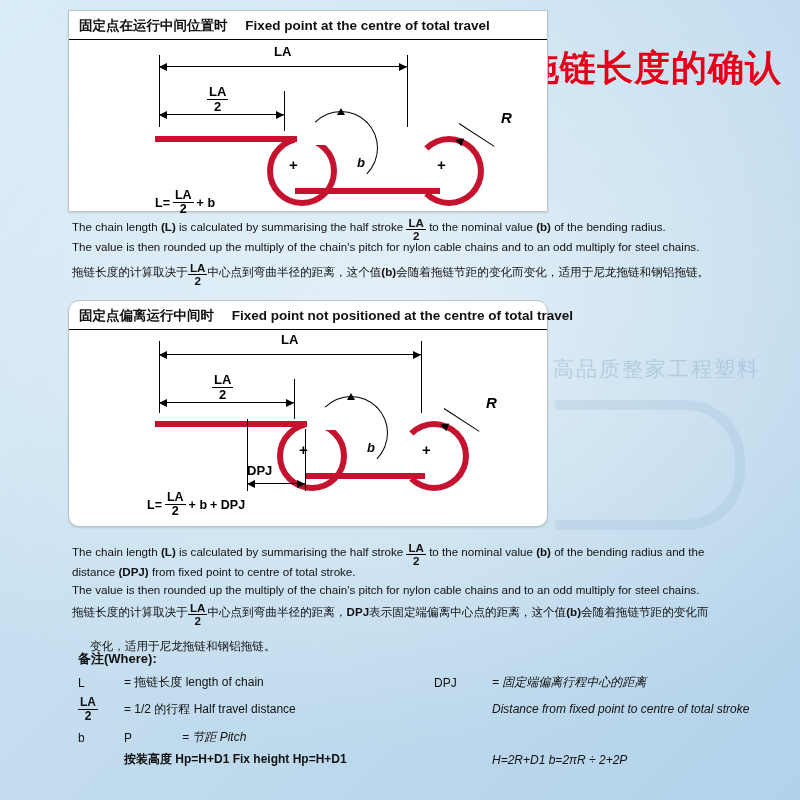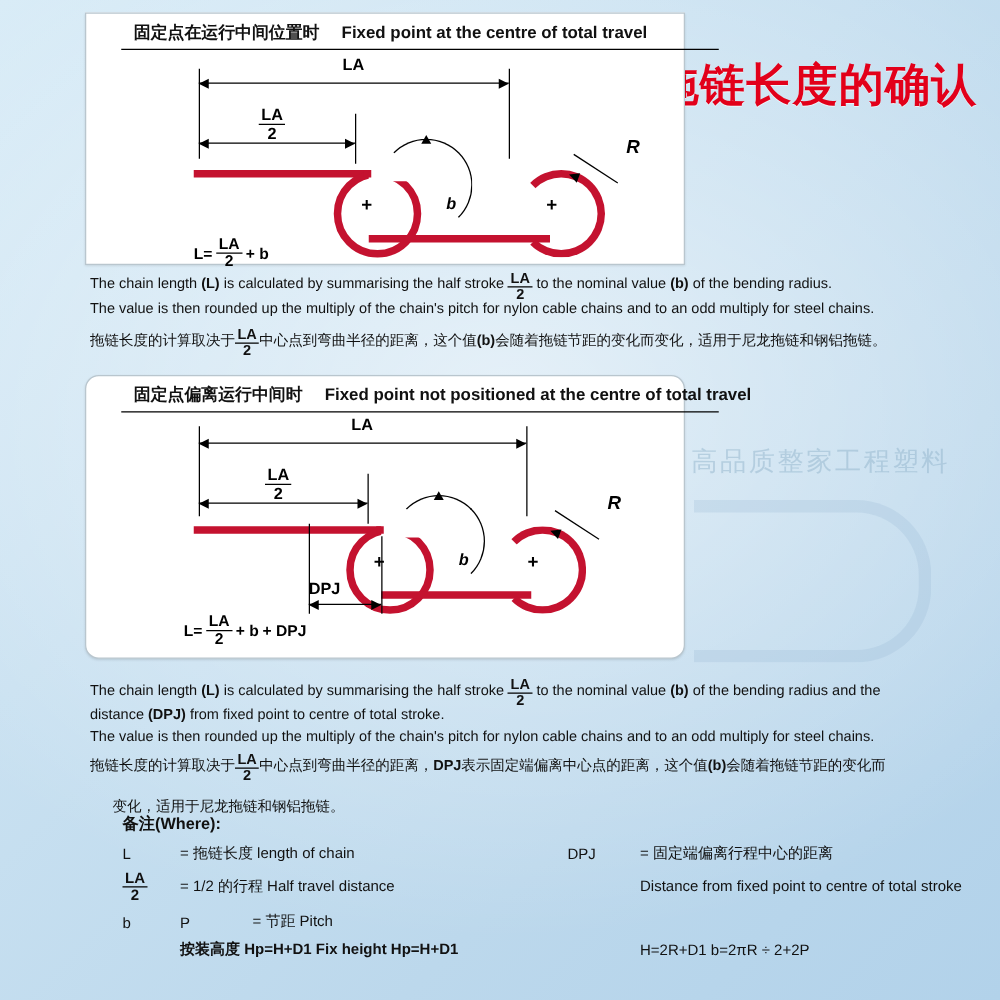--- a/index.html
+++ b/index.html
@@ -38,21 +38,20 @@
   }
   #panel1{left:68px;top:10px;width:478px;height:200px;}
   #panel2{left:68px;top:300px;width:478px;height:225px;border-radius:11px;}
 
   .sec-title{
     position:absolute;left:0;top:0;width:100%;
     box-sizing:border-box;padding:6px 10px 4px 10px;
     font-size:13.5px;font-weight:bold;color:#111;
     border-bottom:1px solid #000;
     white-space:nowrap;
-    margin-left:28px;
   }
   .sec-title .cn{margin-right:14px;}
 
   
   .chain{position:absolute;}
   .bar{position:absolute;background:#c4122f;}
   .bend{
     position:absolute;border:7px solid #c4122f;
     border-radius:999px;
   }
@@ -80,28 +79,28 @@
 
   
   .para{
     position:absolute;left:72px;width:700px;
     font-size:11.6px;color:#111;line-height:1.55;
   }
   .para b{font-weight:bold;}
   .para .fr{display:inline-block;transform:translateY(2px);}
 
   
-  .notes{position:absolute;left:78px;top:650px;width:700px;font-size:12px;color:#111;margin-left:20px;}
+  .notes{position:absolute;left:78px;top:650px;width:700px;font-size:12px;color:#111;}
   .notes .nt-title{font-weight:bold;font-size:13px;margin-bottom:6px;}
   .nrow{display:flex;margin-bottom:5px;}
   .ncol{display:flex;align-items:center;}
   .c1{width:46px;flex:0 0 46px;}
   .c2{width:310px;flex:0 0 310px;}
   .c3{width:58px;flex:0 0 58px;}
-  .c4{flex:1;}
+  .c4{flex:1;font-style:italic;}
 
   
   .red-head{
     position:absolute;right:18px;top:44px;
     font-size:36px;font-weight:bold;color:#e2001a;
     letter-spacing:1px;
     text-shadow:0 1px 0 rgba(255,255,255,0.6);
   }
 </style>
 </head>

